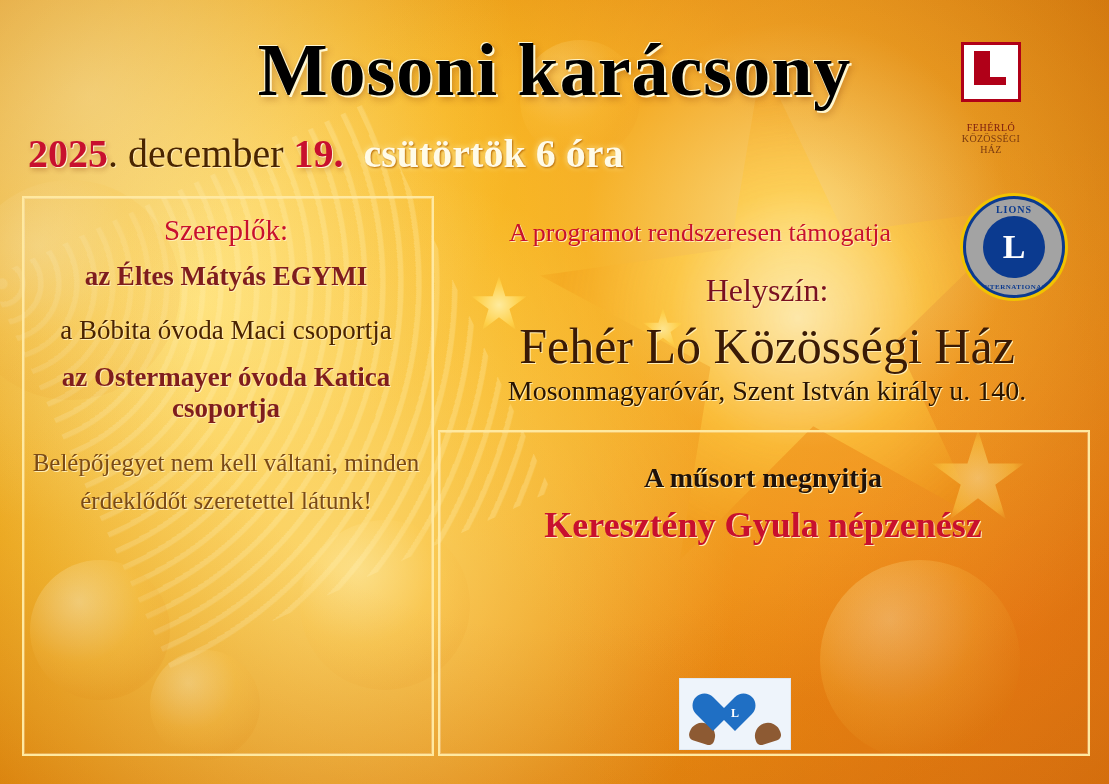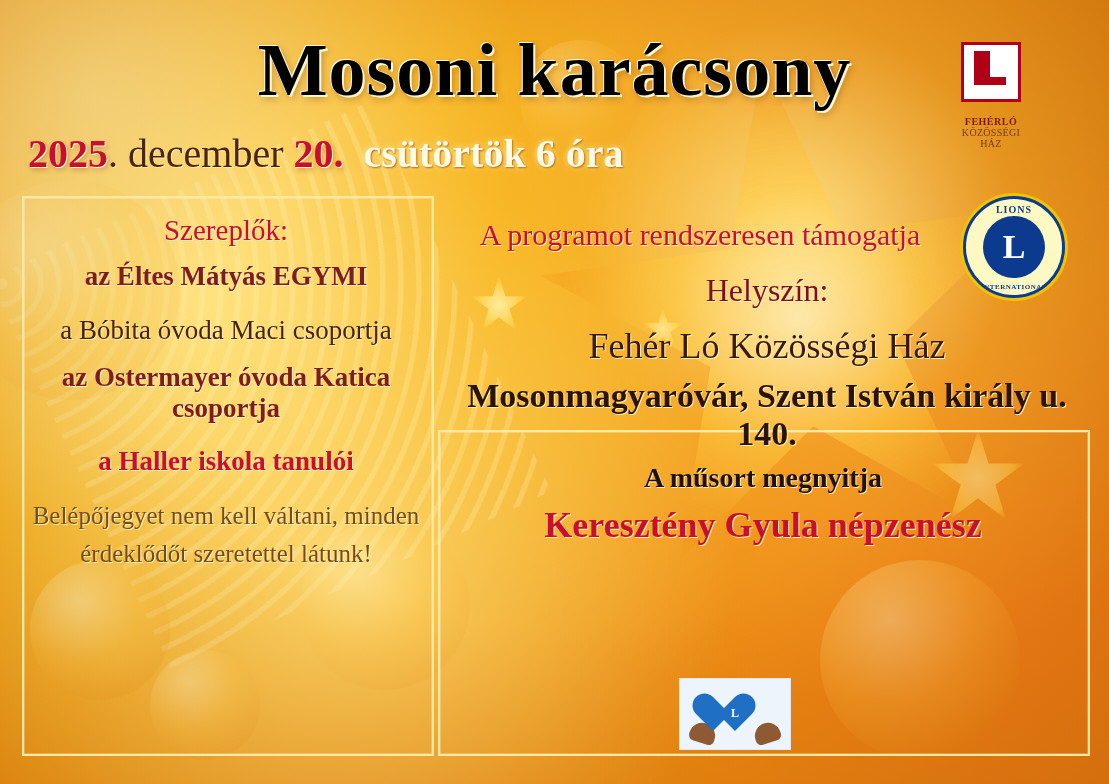--- a/index.html
+++ b/index.html
@@ -125,29 +125,29 @@
     font-size:27px;color:#c8102e;font-weight:bold;margin-top:22px;
     text-shadow:1px 1px 0 #ffeeb5;
   }
   .cast .l-note{
     font-size:25px;color:#7a4a16;margin-top:20px;line-height:1.5;
     text-shadow:1px 1px 0 #ffeeb5;
   }
 
   .sponsor-line{
     position:absolute;left:440px;top:218px;width:520px;
-    text-align:center;font-size:30px;color:#c8102e;
+    text-align:center;font-size:26px;color:#c8102e;
     text-shadow:1px 1px 0 #ffeeb5;
   }
   .venue{
     position:absolute;left:452px;top:272px;width:630px;text-align:center;
   }
   .venue .v-lbl{font-size:32px;color:#7a1020;text-shadow:1px 1px 0 #ffeeb5;}
-  .venue .v-name{font-size:36px;color:#3a1a05;margin-top:16px;text-shadow:1px 1px 0 #ffeeb5;}
-  .venue .v-addr{font-size:34px;color:#2a1400;margin-top:10px;text-shadow:1px 1px 0 #ffeeb5;font-weight:bold;}
+  .venue .v-name{font-size:50px;color:#3a1a05;margin-top:8px;text-shadow:1px 1px 0 #ffeeb5;}
+  .venue .v-addr{font-size:28px;color:#2a1400;margin-top:0;text-shadow:1px 1px 0 #ffeeb5;}
 
   .right-body{
     position:absolute;left:448px;top:462px;width:630px;text-align:center;
   }
   .right-body .rb-bold{font-size:28px;font-weight:bold;color:#20120a;text-shadow:1px 1px 0 #ffeeb5;}
   .right-body .rb-red{font-size:36px;font-weight:bold;color:#c8102e;margin-top:10px;text-shadow:1px 1px 0 #ffeeb5;}
   .right-body .rb-plain{font-size:27px;color:#2a1400;margin-top:12px;line-height:1.45;text-shadow:1px 1px 0 #ffeeb5;}
 
   
   #logo-feherlo{
@@ -159,27 +159,27 @@
     background:#fff;
     border:3px solid #b00018;
     position:relative;
   }
   #logo-feherlo .mark:before{
     content:"";position:absolute;left:10px;top:6px;width:16px;height:34px;background:#b00018;
   }
   #logo-feherlo .mark:after{
     content:"";position:absolute;left:10px;top:32px;width:32px;height:8px;background:#b00018;
   }
-  #logo-feherlo .t1{font-size:10px;font-weight:bold;color:#7a1a10;margin-top:14px;letter-spacing:.5px;}
+  #logo-feherlo .t1{font-size:10px;font-weight:normal;color:#7a1a10;margin-top:20px;letter-spacing:.5px;}
   #logo-feherlo .t2{font-size:10px;color:#7a3a10;letter-spacing:.3px;}
 
   #logo-lions{
     position:absolute;left:963px;top:196px;width:96px;height:96px;
     border-radius:50%;
-    background:#fef9c3;
+    background:#a3a3a3;
     border:3px solid #0b3a8f;
     box-shadow:0 0 0 3px #f2c300;
     display:flex;align-items:center;justify-content:center;
     overflow:hidden;
   }
   #logo-lions .inner{
     width:62px;height:62px;border-radius:50%;
     background:#0b3a8f;color:#fff;
     display:flex;align-items:center;justify-content:center;
     font-family:"Liberation Serif", serif;
@@ -234,32 +234,31 @@
   <div class="bauble b2"></div>
   <div class="bauble b3"></div>
   <div class="bauble b4"></div>
   <div class="bauble b5"></div>
   <div class="bauble b6"></div>
   <div class="vignette"></div>
 
   <div class="title">Mosoni karácsony</div>
 
   <div class="dateline">
-    <span class="dl-red">2025</span><span class="dl-dark">. december </span><span class="dl-red">20.</span><span class="dl-dark">&nbsp;&nbsp;</span><span class="dl-white">csütörtök 6 óra</span>
+    <span class="dl-red">2025</span><span class="dl-dark">. december </span><span class="dl-red">19.</span><span class="dl-dark">&nbsp;&nbsp;</span><span class="dl-white">csütörtök 6 óra</span>
   </div>
 
   <div class="box" id="box-left"></div>
   <div class="box" id="box-right"></div>
 
   <div class="cast">
     <div class="hdr">Szereplők:</div>
     <div class="l-bold">az Éltes Mátyás EGYMI</div>
     <div class="l-plain">a Bóbita óvoda Maci csoportja</div>
     <div class="l-bold">az Ostermayer óvoda Katica csoportja</div>
-    <div class="l-red">a Haller iskola tanulói</div>
     <div class="l-note">Belépőjegyet nem kell váltani, minden érdeklődőt szeretettel látunk!</div>
   </div>
 
   <div class="sponsor-line">A programot rendszeresen támogatja</div>
 
   <div class="venue">
     <div class="v-lbl">Helyszín:</div>
     <div class="v-name">Fehér Ló Közösségi Ház</div>
     <div class="v-addr">Mosonmagyaróvár, Szent István király u. 140.</div>
   </div>

